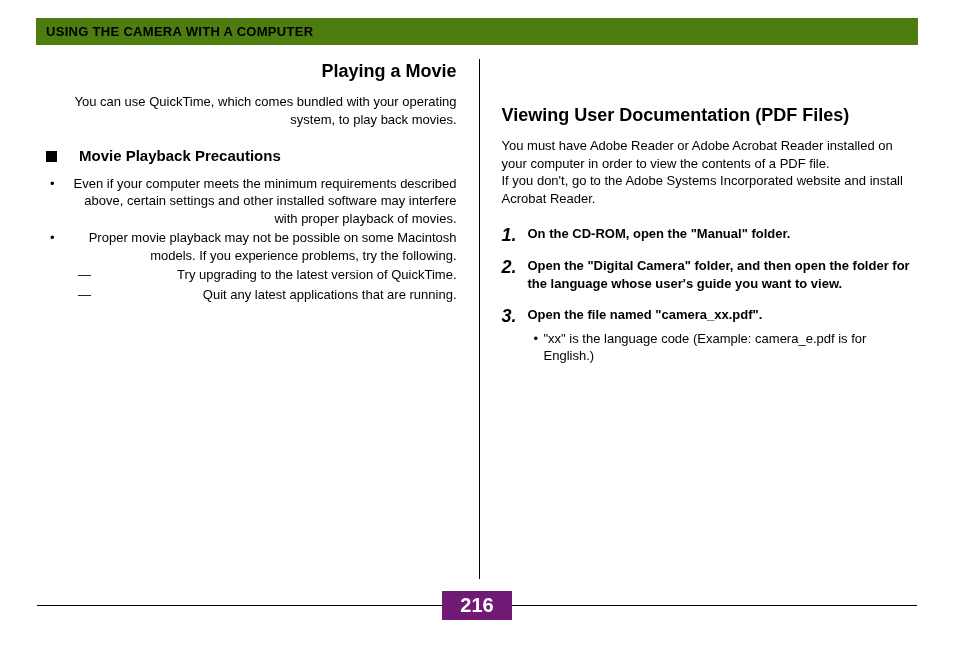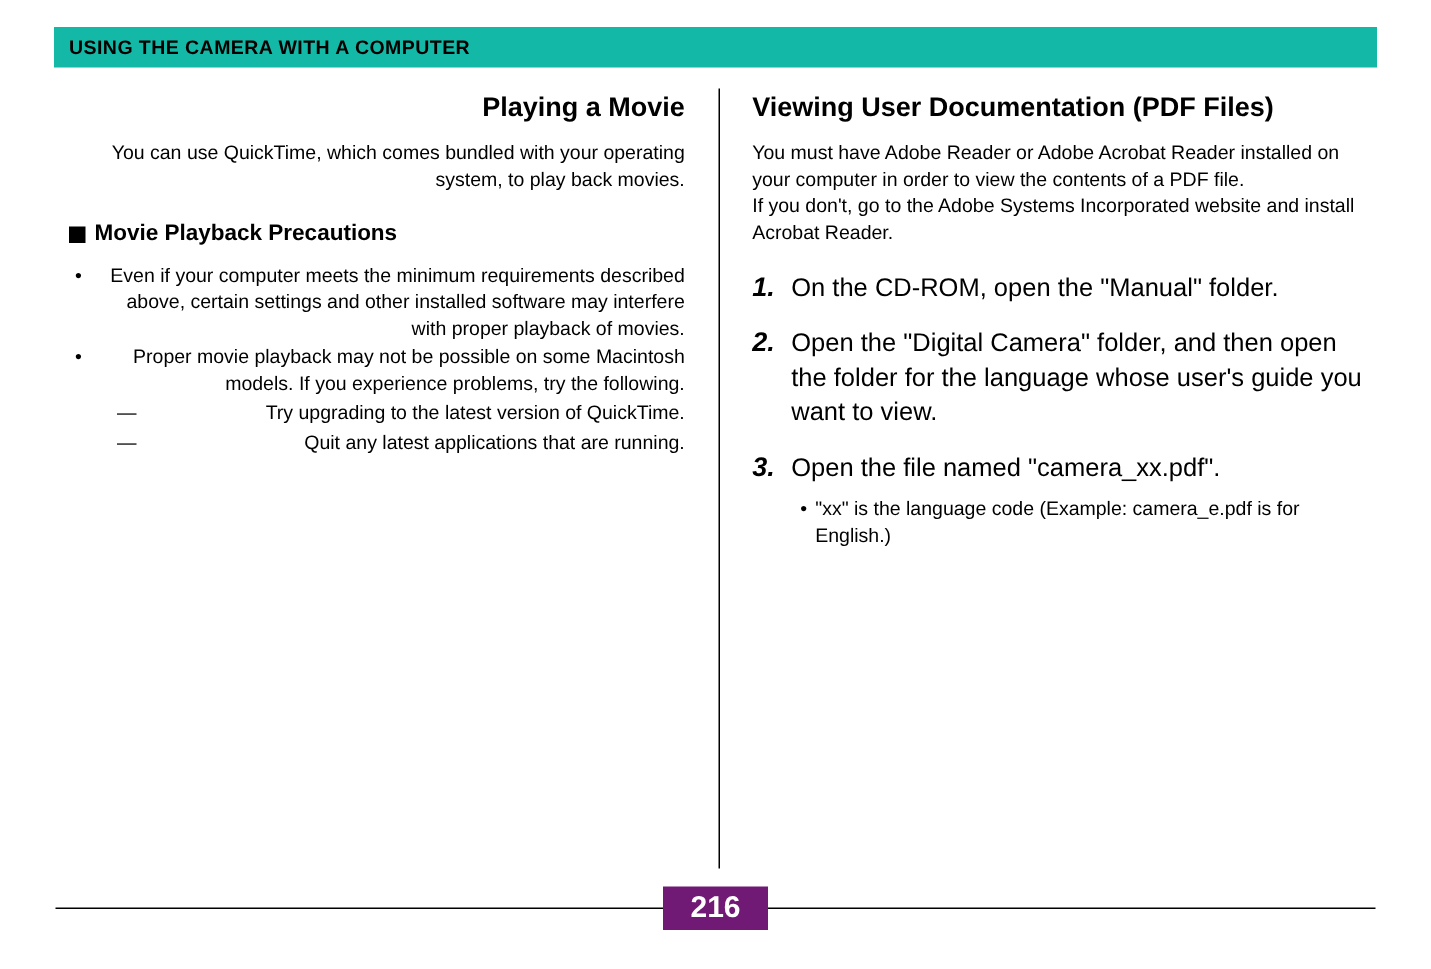--- a/index.html
+++ b/index.html
@@ -6,73 +6,73 @@
   body {
     width: 954px;
     height: 646px;
     background: #fff;
     font-family: Arial, Helvetica, sans-serif;
     color: #000;
     position: relative;
     padding: 18px 36px 0 36px;
   }
   .header-bar {
-    background: #14b8a6;
+    background: #4d7c0f;
     padding: 6px 10px;
     font-weight: bold;
     font-size: 13px;
     letter-spacing: 0.3px;
     margin-bottom: 14px;
   }
   .columns {
     display: flex;
     gap: 0;
     height: 520px;
   }
   .col {
     flex: 1;
     padding: 0 18px 0 14px;
     font-size: 13px;
     line-height: 1.35;
   }
   .col-left { border-right: 1px solid #000; padding-left: 10px; padding-right: 22px; text-align: right;}
-  .col-right { padding-left: 22px; padding-right: 6px;}
+  .col-right { padding-left: 22px; padding-right: 6px; margin-top: 44px;}
   h2 {
     font-size: 18px;
     font-weight: bold;
     margin-bottom: 10px;
   }
   .intro { margin-bottom: 18px; }
   .sub {
     font-size: 15px;
     font-weight: bold;
     margin-bottom: 8px;
     display:flex;
     align-items:center;
-    gap:6px;
+    gap:22px;
   }
   .sq {
     display:inline-block;
     width:11px; height:11px;
     background:#000;
   }
   ul.bullets { list-style: none; padding-left: 4px; margin-bottom: 4px;}
   ul.bullets > li { position: relative; padding-left: 10px; margin-bottom: 2px;}
   ul.bullets > li::before { content:"•"; position:absolute; left:0; top:0;}
   ul.dashes { list-style:none; padding-left: 18px; margin-top:2px;}
   ul.dashes > li { position:relative; padding-left:18px; margin-bottom:2px;}
   ul.dashes > li::before { content:"—"; position:absolute; left:0; top:0;}
   .para { margin-bottom: 12px; }
   ol.steps { list-style:none; padding-left:0; margin-top:10px;}
   ol.steps > li { position:relative; padding-left:26px; margin-bottom:14px;}
   ol.steps > li .num {
     position:absolute; left:0; top:-2px;
     font-size:18px; font-weight:bold; font-style:italic;
   }
-  ol.steps > li .step-text { font-weight:normal; font-size:17px;}
+  ol.steps > li .step-text { font-weight:bold; font-size:13px;}
   ul.subbul { list-style:none; padding-left:6px; margin-top:6px;}
   ul.subbul > li { position:relative; padding-left:10px; font-weight:normal; font-size:13px;}
   ul.subbul > li::before { content:"•"; position:absolute; left:0; top:0;}
   .footer {
     position:absolute;
     bottom:26px; left:50%; transform:translateX(-50%);
     width:880px;
     display:flex; align-items:center;
   }
   .rule { flex:1; height:1px; background:#000;}

